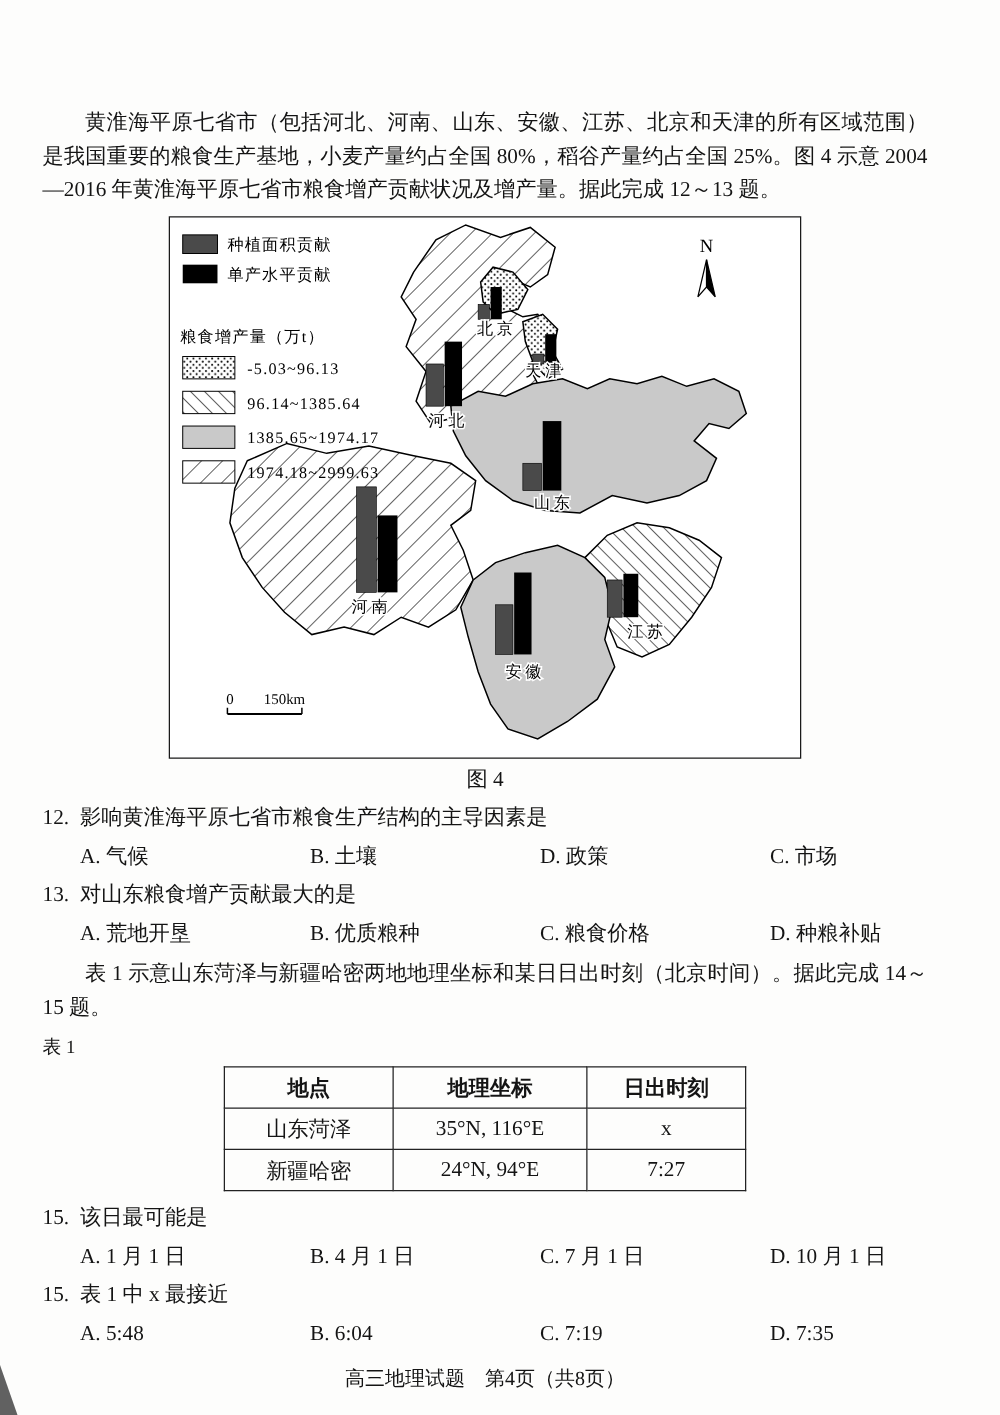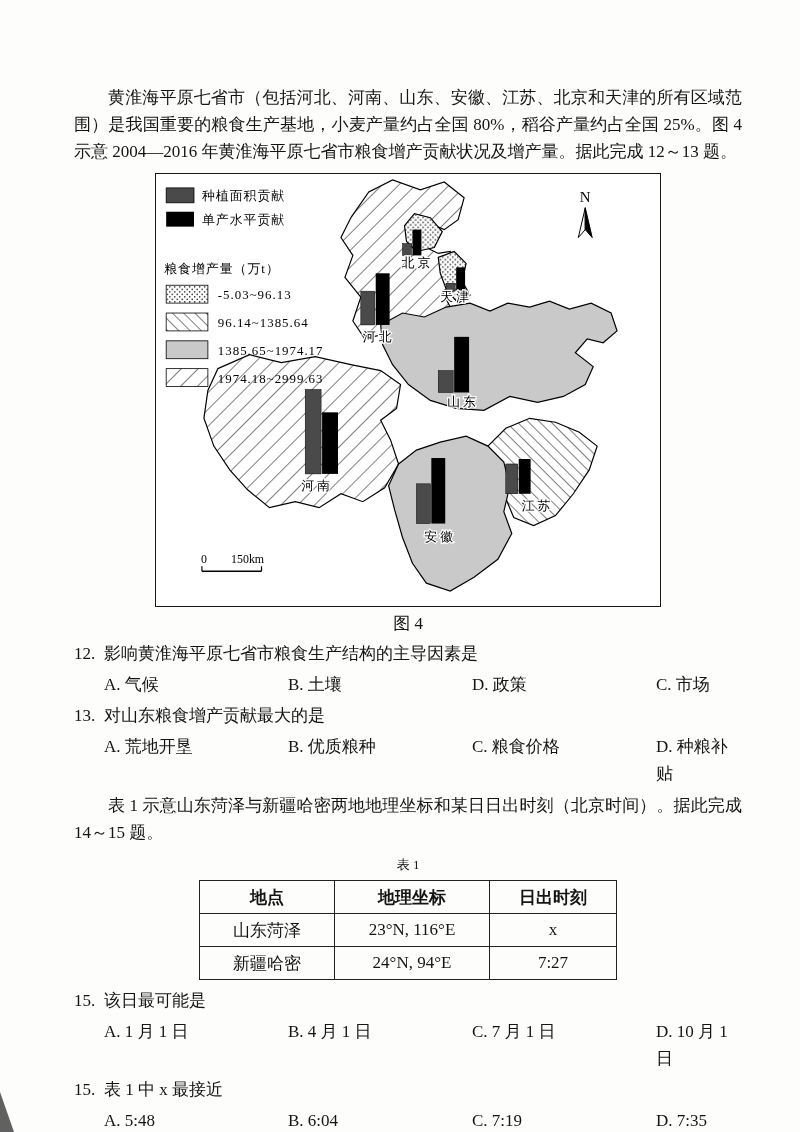--- a/index.html
+++ b/index.html
@@ -2,31 +2,31 @@
 <html><head>
 <meta charset="utf-8">
 <style>
   html,body{margin:0;padding:0;}
   body{
     width:800px;height:1132px;
     background:#fdfdfc;color:#141414;
     font-family:"Liberation Serif","DejaVu Serif",serif;
     position:relative;overflow:hidden;
   }
-  .page{box-sizing:border-box;width:800px;height:1132px;padding:84px 58px 0 74px;}
+  .page{box-sizing:border-box;width:800px;height:1132px;padding:84px 58px 0 34px;}
   .para{margin:0;font-size:17px;line-height:27px;text-indent:2em;text-align:justify;}
   .figure{margin-top:8px;}
   .mapbox{width:504px;height:432px;border:1.5px solid #1a1a1a;margin:0 auto;background:#fff;}
   .fig-caption{text-align:center;font-size:17px;line-height:24px;margin-top:5px;}
   .question{font-size:17px;line-height:27px;margin-top:4px;}
   .q-row{display:flex;}
   .q-num{width:30px;flex:none;}
   .options{display:grid;grid-template-columns:160px 160px 160px auto;padding-left:30px;margin-top:4px;gap:24px;}
   .table-section{margin-top:6px;}
-  .tbl-title{text-align:center;font-size:13px;line-height:26px;}
+  .tbl-title{font-size:15px;line-height:26px;}
   table.data{border-collapse:collapse;margin:2px auto 0;font-size:17px;border-radius:21px;}
   table.data th,table.data td{border:1px solid #222;text-align:center;padding:3px 8px;height:26px;}
   table.data th{font-weight:bold;}
   .col-place{min-width:118px;}
   .col-coord{min-width:138px;}
   .col-sun{min-width:110px;}
   .footer{text-align:center;font-size:16px;margin-top:13px;}
   svg text{font-family:"Liberation Serif","DejaVu Serif",serif;fill:#000;}
   .prov-label{font-size:13px;letter-spacing:3px;paint-order:stroke;stroke:#ffffff;stroke-width:2.5px;}
   .legend-text{font-size:13px;letter-spacing:1px;}
@@ -153,21 +153,21 @@
       <thead>
         <tr>
           <th class="col-place">地点</th>
           <th class="col-coord">地理坐标</th>
           <th class="col-sun">日出时刻</th>
         </tr>
       </thead>
       <tbody>
         <tr>
           <td>山东菏泽</td>
-          <td>23°N, 116°E</td>
+          <td>35°N, 116°E</td>
           <td>x</td>
         </tr>
         <tr>
           <td>新疆哈密</td>
           <td>24°N, 94°E</td>
           <td>7:27</td>
         </tr>
       </tbody>
     </table>
   </div>

